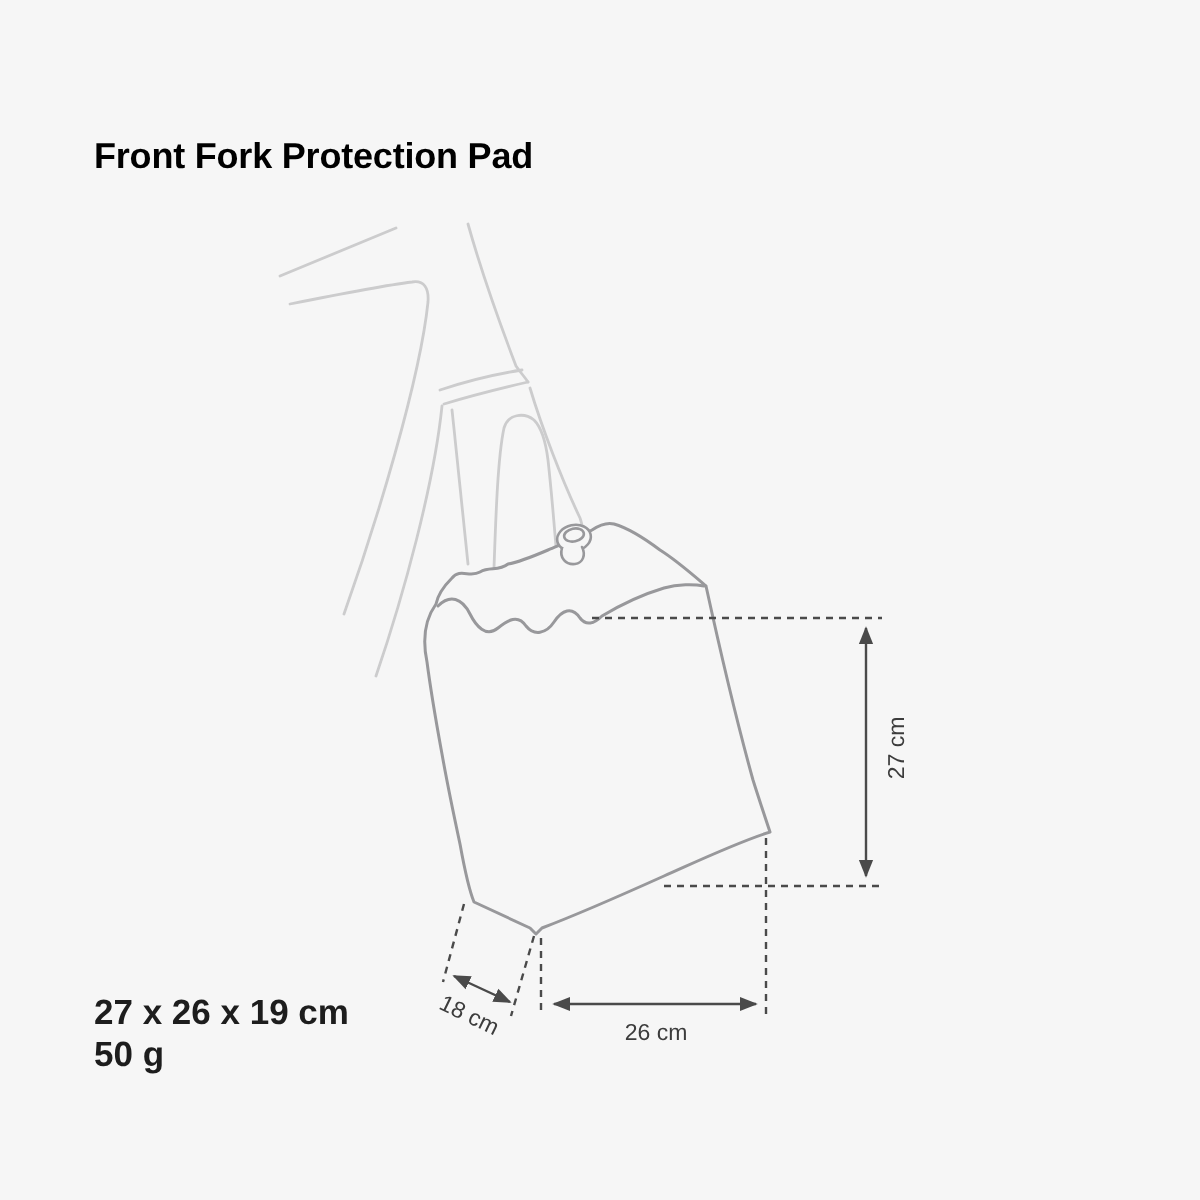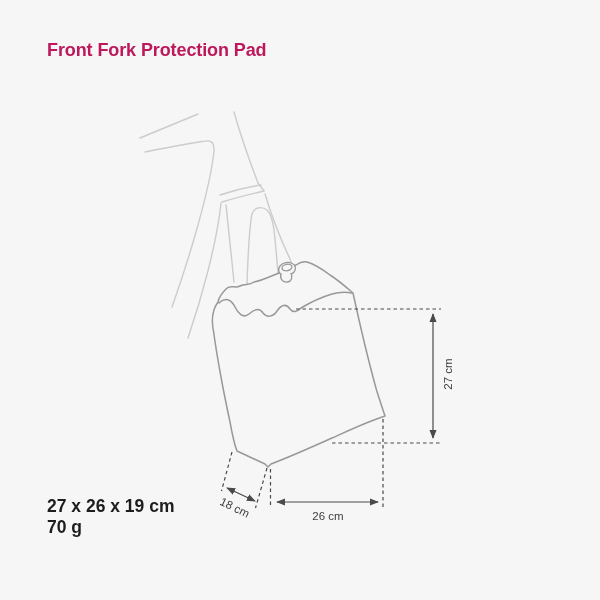--- a/index.html
+++ b/index.html
@@ -11,24 +11,24 @@
   .page {
     position: relative;
     width: 600px;
     height: 600px;
     background: #f6f6f6;
     overflow: hidden;
   }
   .page-title {
     position: absolute;
     left: 47px;
-    top: 40px;
+    top: 68px;
     font-size: 18px;
     font-weight: 700;
-    color: #be185d;
+    color: #000000;
     letter-spacing: -0.1px;
   }
   .specs {
     position: absolute;
     left: 47px;
     top: 496px;
     font-size: 17.5px;
     font-weight: 700;
     color: #1d1d1d;
     line-height: 1.22;
@@ -125,16 +125,16 @@
         <path stroke-dasharray="3.5 3" d="M 232,452 L 221.5,491"></path>
         <path stroke-dasharray="3.5 3" d="M 267,468 L 255.5,508"></path>
         <line x1="227" y1="488" x2="255" y2="501" marker-start="url(#arw)" marker-end="url(#arw)"></line>
         <text class="dim-label" stroke="none" transform="translate(233 511) rotate(26)" text-anchor="middle">18 cm</text>
       </g>
     </g>
   </svg>
 
   <div class="specs">
     <div>27 x 26 x 19 cm</div>
-    <div>70 g</div>
+    <div>50 g</div>
   </div>
 
 </div>
 
 </body></html>

